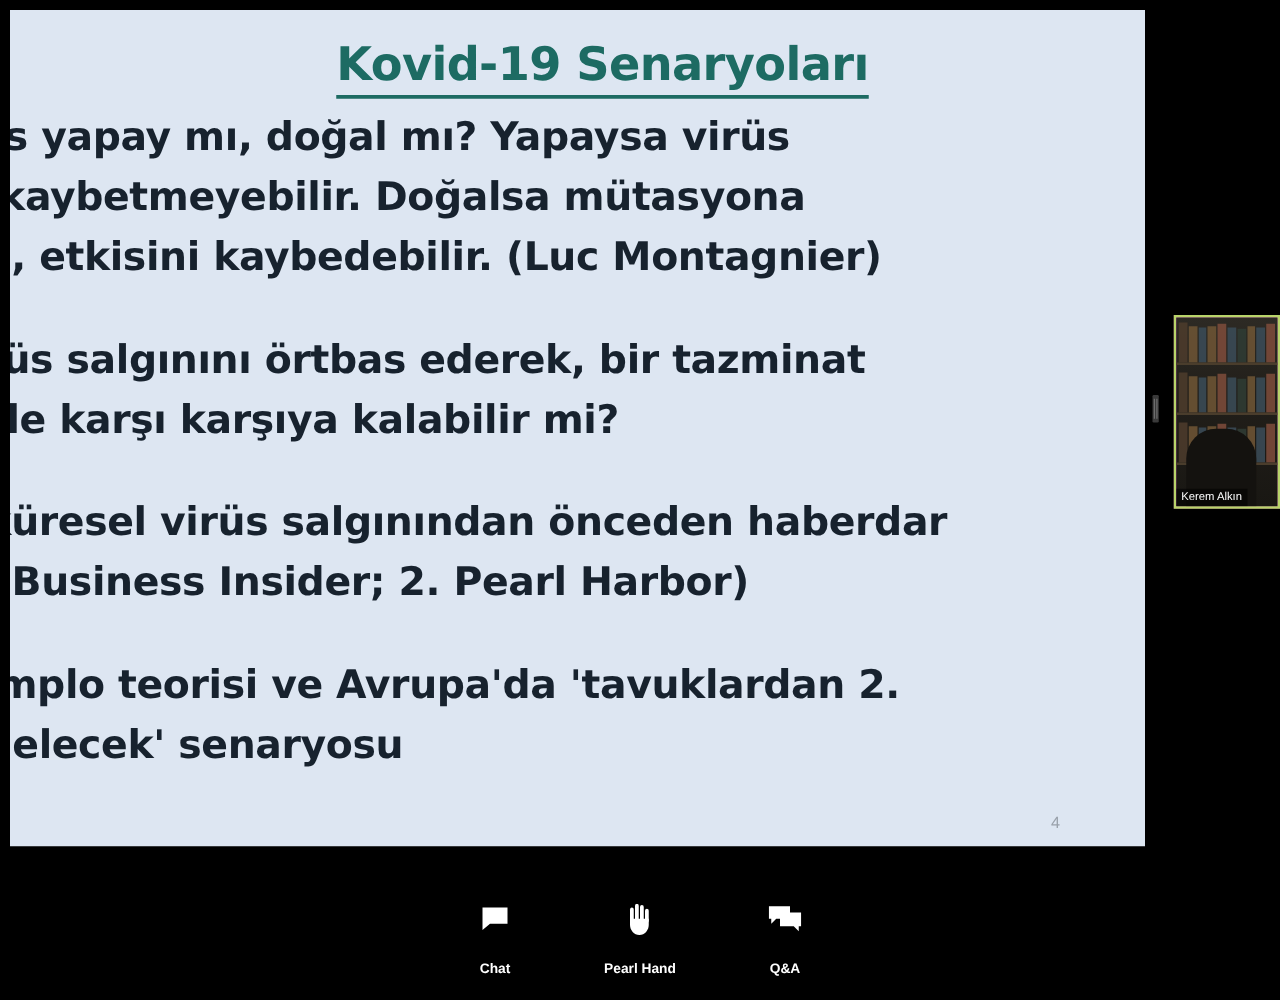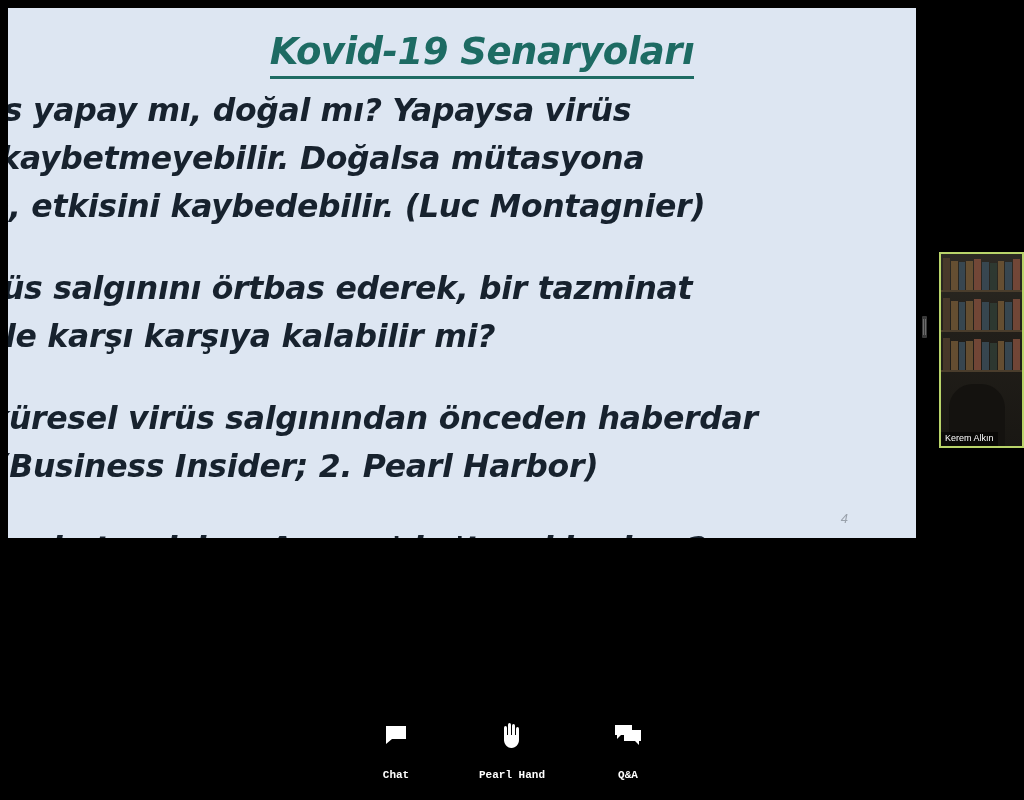--- a/index.html
+++ b/index.html
@@ -20,24 +20,23 @@
     inset: 0;
     background: #000000;
   }
 
   
   .slide {
     position: absolute;
     left: 8px;
     top: 8px;
     width: 908px;
-    height: 530px;
+    height: 669px;
     background: #dde6f2;
     overflow: hidden;
-    font-style: italic;
   }
 
   .slide-title {
     position: absolute;
     left: 0;
     right: 0;
     top: 22px;
     text-align: center;
     font-family: "DejaVu Sans", sans-serif;
     font-weight: bold;
@@ -106,21 +105,21 @@
   }
   .panel-divider::before { left: 1px; }
   .panel-divider::after  { left: 3px; }
 
   
   .thumb {
     position: absolute;
     left: 939px;
     top: 252px;
     width: 85px;
-    height: 196px;
+    height: 155px;
     background: #701a75;
     border: 2px solid #b9d46a;
     box-sizing: border-box;
     overflow: hidden;
   }
   .thumb-scene {
     position: absolute;
     inset: 0;
     background:
       linear-gradient(180deg, #2d2a24 0%, #221f1a 40%, #191713 100%);
@@ -203,21 +202,21 @@
   }
   .tb-icon {
     height: 26px;
     display: flex;
     align-items: center;
     justify-content: center;
     margin-bottom: 4px;
   }
   .tb-icon svg { display: block; }
   .tb-label {
-    font-family: Liberation Mono, monospace;
+    font-family: Liberation Sans, sans-serif;
     font-size: 11px;
     font-weight: bold;
     line-height: 12px;
     color: #ffffff;
     margin-top: 21px;
   }
 </style>
 </head>
 <body>
 

